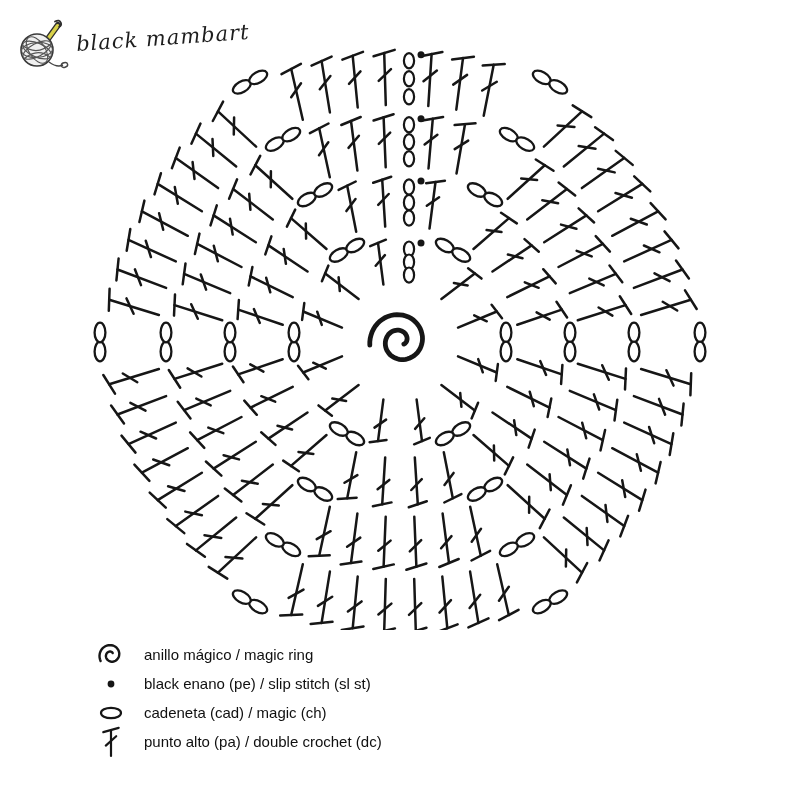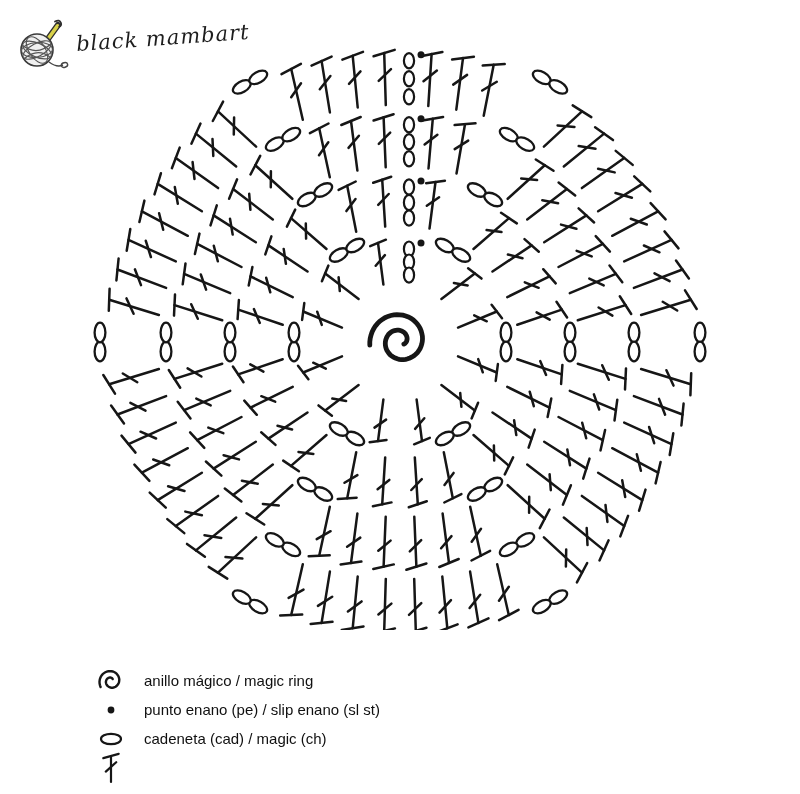--- a/index.html
+++ b/index.html
@@ -2,21 +2,21 @@
 <html><head>
 <meta charset="utf-8">
 <style>
   html,body{margin:0;padding:0;}
   body{width:800px;height:794px;background:#ffffff;position:relative;overflow:hidden;
        font-family:"Liberation Sans",sans-serif;}
   .brand{position:absolute;top:12px;left:12px;display:flex;align-items:flex-start;z-index:2;}
   .brand-name{font-family:"DejaVu Serif",serif;font-style:italic;font-size:21px;color:#1d1d1d;
        transform:rotate(-4deg);margin:14px 0 0 6px;letter-spacing:1px;white-space:nowrap;}
   #diagram{position:absolute;top:0;left:0;}
-  .legend{position:absolute;left:88px;top:666px;}
+  .legend{position:absolute;left:88px;top:640px;}
   .legend-row{display:flex;align-items:center;height:29px;}
   .legend-sym{width:46px;display:flex;justify-content:center;align-items:center;}
   .legend-label{font-size:15px;color:#101010;margin-left:10px;}
 </style>
 </head>
 <body>
 
 <div class="brand">
   <svg width="58" height="60" viewBox="0 0 58 60">
     <defs>
@@ -764,34 +764,35 @@
         </svg>
       </div>
       <span class="legend-label">anillo mágico / magic ring</span>
     </div>
     <div class="legend-row">
       <div class="legend-sym">
         <svg width="46" height="34" viewBox="0 0 46 34">
           <circle cx="23" cy="17" r="3.4" fill="#161616"></circle>
         </svg>
       </div>
-      <span class="legend-label">punto enano (pe) / slip enano (sl st)</span>
+      <span class="legend-label">black enano (pe) / slip stitch (sl st)</span>
     </div>
     <div class="legend-row">
       <div class="legend-sym">
         <svg width="46" height="34" viewBox="0 0 46 34">
           <ellipse cx="23" cy="17" rx="10" ry="5.2" fill="none" stroke="#161616" stroke-width="2.2"></ellipse>
         </svg>
       </div>
       <span class="legend-label">cadeneta (cad) / magic (ch)</span>
     </div>
     <div class="legend-row">
       <div class="legend-sym">
         <svg width="46" height="34" viewBox="0 0 46 34">
           <g>
             <line x1="23.0" y1="5.0" x2="23.0" y2="31.0" stroke="#161616" stroke-width="2.2" stroke-linecap="round"></line>
             <line x1="15.3" y1="7.1" x2="30.7" y2="2.9" stroke="#161616" stroke-width="2.2" stroke-linecap="round"></line>
             <line x1="17.8" y1="20.6" x2="28.2" y2="11.2" stroke="#161616" stroke-width="2.2" stroke-linecap="round"></line>
           </g>
         </svg>
       </div>
+      <span class="legend-label">punto alto (pa) / double crochet (dc)</span>
     </div>
   </div>
 
 </body></html>

